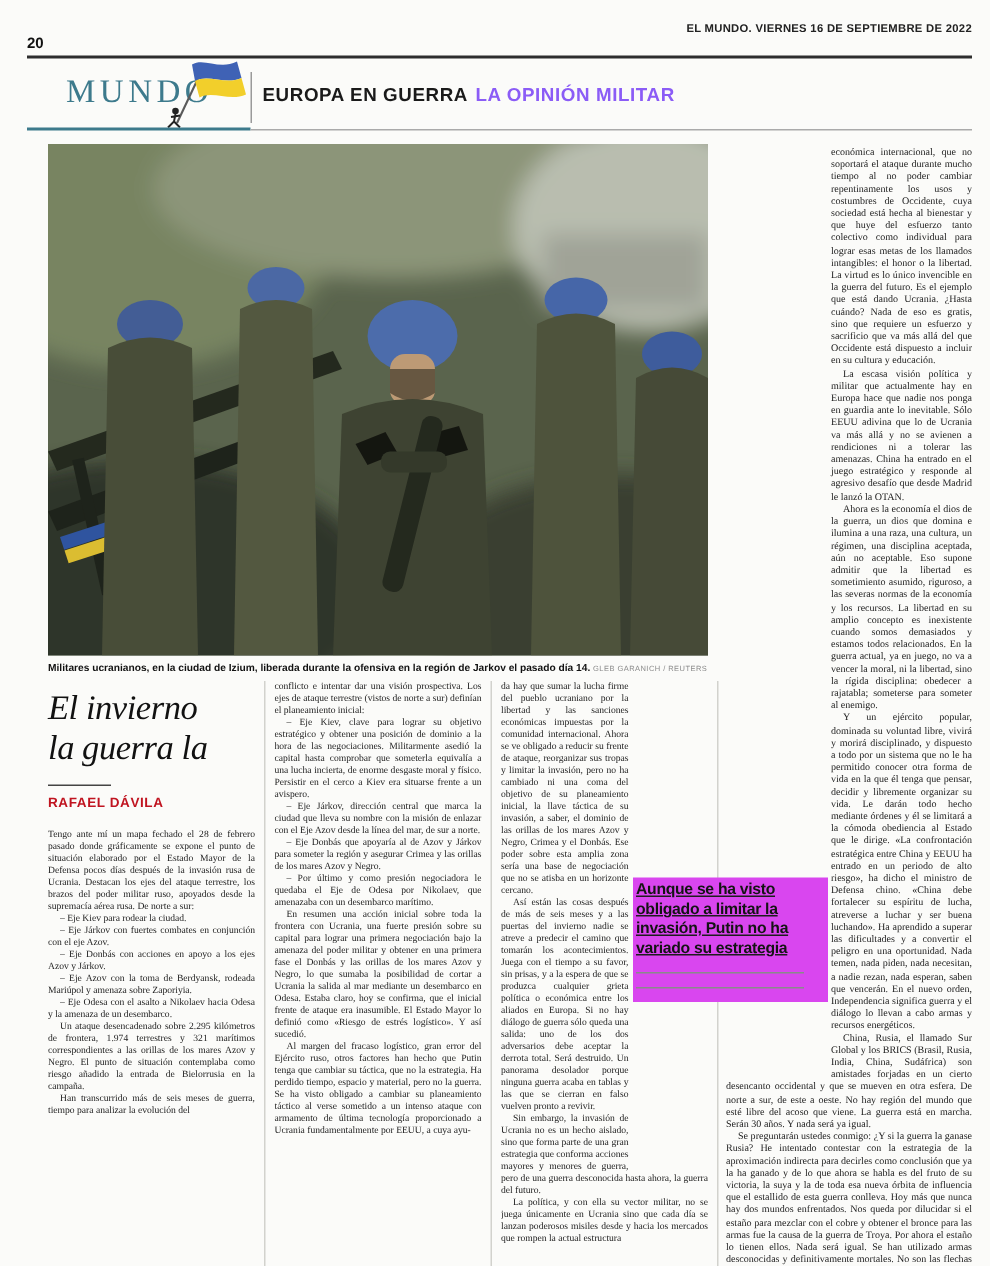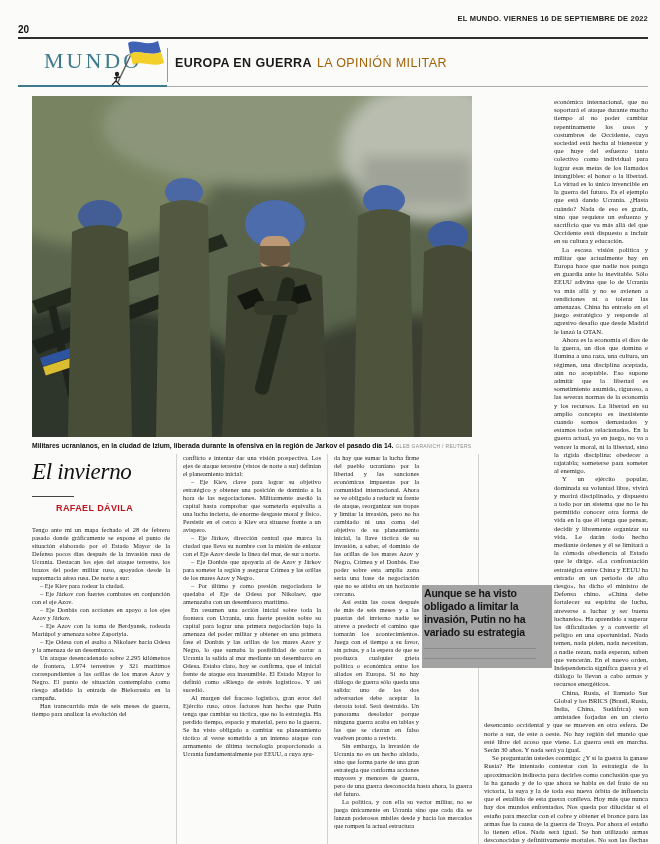--- a/index.html
+++ b/index.html
@@ -7,21 +7,21 @@
        font-family:"Liberation Serif",serif;color:#1d1d1d;}
   .abs{position:absolute;}
   
   .pageno{left:18px;top:24px;font:bold 10px "Liberation Sans",sans-serif;color:#111;}
   .dateline{right:12px;top:14px;font:bold 7.5px "Liberation Sans",sans-serif;color:#222;letter-spacing:.2px;}
   .rule-top{left:18px;top:37px;width:630px;height:2px;background:#2e2e2e;}
   .section-name{left:44px;top:48px;font:22px "Liberation Serif",serif;color:#3d7a8c;letter-spacing:3px;}
   .flag-wrap{left:108px;top:40px;width:58px;height:46px;}
   .hdr-divider{left:167px;top:48px;width:1px;height:34px;background:#9a9a9a;}
   .kicker{left:175px;top:56px;font:bold 12.5px "Liberation Sans",sans-serif;color:#1a1a1a;letter-spacing:.4px;}
-  .kicker .sub{font-weight:normal;color:#a16207;margin-left:5px;}
+  .kicker .sub{font-weight:bold;color:#8b5cf6;margin-left:5px;}
   .rule-teal{left:18px;top:85px;width:149px;height:2px;background:#3d7a8c;}
   .rule-gray{left:167px;top:86px;width:481px;height:1px;background:#aaa;}
   
   #main{left:32px;top:96px;width:616px;height:587px;}
   .photo{left:0;top:0;width:440px;height:341px;background:#55604a;overflow:hidden;}
   .caption{left:0;top:345px;width:440px;font:bold 6.8px "Liberation Sans",sans-serif;color:#111;line-height:9px;}
   .credit{font:5px "Liberation Sans",sans-serif;font-weight:normal;color:#8a8a8a;letter-spacing:.3px;}
   
   .bodytxt{font-size:6.4px;line-height:8px;text-align:justify;color:#222;}
   .bodytxt p{margin:0;}
@@ -30,24 +30,24 @@
   .col2{left:151px;top:358px;width:138px;height:486px;overflow:hidden;}
   .col3{left:302px;top:358px;width:138px;height:486px;overflow:hidden;}
   .col4{left:452px;top:2px;width:164px;height:746px;overflow:hidden;font-size:6.7px;line-height:8.2px;}
   .corondel{width:1px;background:#d2d2cd;}
   .cor1{left:144px;top:358px;height:486px;}
   .cor2{left:295px;top:358px;height:486px;}
   .cor3{left:446px;top:358px;height:486px;}
   
   .headline{font:italic 23px/27px "Liberation Serif",serif;color:#111;letter-spacing:-.3px;}
   .byline-rule{width:42px;border-top:1px solid #444;margin:11px 0 6px 0;}
-  .byline{font:bold 9px "Liberation Sans",sans-serif;color:#c01420;letter-spacing:.4px;margin-left:24px;}
+  .byline{font:bold 9px "Liberation Sans",sans-serif;color:#c01420;letter-spacing:.4px;}
   .col1 .bodytxt{margin-top:13px;}
   
-  .quotes{left:390px;top:489px;width:128px;background:#a3a3a3;z-index:5;padding:2px 0 0 2px;}
+  .quotes{left:390px;top:489px;width:128px;background:#d946ef;z-index:5;padding:2px 0 0 2px;text-decoration:underline;}
   .quote{font:bold 10.5px/13px "Liberation Sans",sans-serif;color:#141414;letter-spacing:-.2px;}
   .quote-rule{width:112px;border-top:1.5px solid #8a8a8a;margin:9px 0 9px 0;}
   
   .spacer-r{float:right;width:53px;height:232px;margin-top:90px;}
   .spacer-l{float:left;width:70px;height:132px;margin-top:485px;}
 </style>
 </head>
 <body>
 
 <div class="abs pageno">20</div>
@@ -128,20 +128,21 @@
     <span class="credit">GLEB GARANICH / REUTERS</span>
   </div>
 
   <div class="abs corondel cor1"></div>
   <div class="abs corondel cor2"></div>
   <div class="abs corondel cor3"></div>
 
   <div class="abs col1">
     <div class="headline">
       <div>El invierno</div>
+      <div>la guerra la</div>
     </div>
     <div class="byline-rule"></div>
     <div class="byline">RAFAEL DÁVILA</div>
     <div class="bodytxt">
       <p>Tengo ante mí un mapa fechado el 28 de febrero pasado donde gráficamente se expone el punto de situación elaborado por el Estado Mayor de la Defensa pocos días después de la invasión rusa de Ucrania. Destacan los ejes del ataque terrestre, los brazos del poder militar ruso, apoyados desde la supremacía aérea rusa. De norte a sur:</p>
       <p>– Eje Kiev para rodear la ciudad.</p>
       <p>– Eje Járkov con fuertes combates en conjunción con el eje Azov.</p>
       <p>– Eje Donbás con acciones en apoyo a los ejes Azov y Járkov.</p>
       <p>– Eje Azov con la toma de Berdyansk, rodeada Mariúpol y amenaza sobre Zaporiyia.</p>
       <p>– Eje Odesa con el asalto a Nikolaev hacia Odesa y la amenaza de un desembarco.</p>

